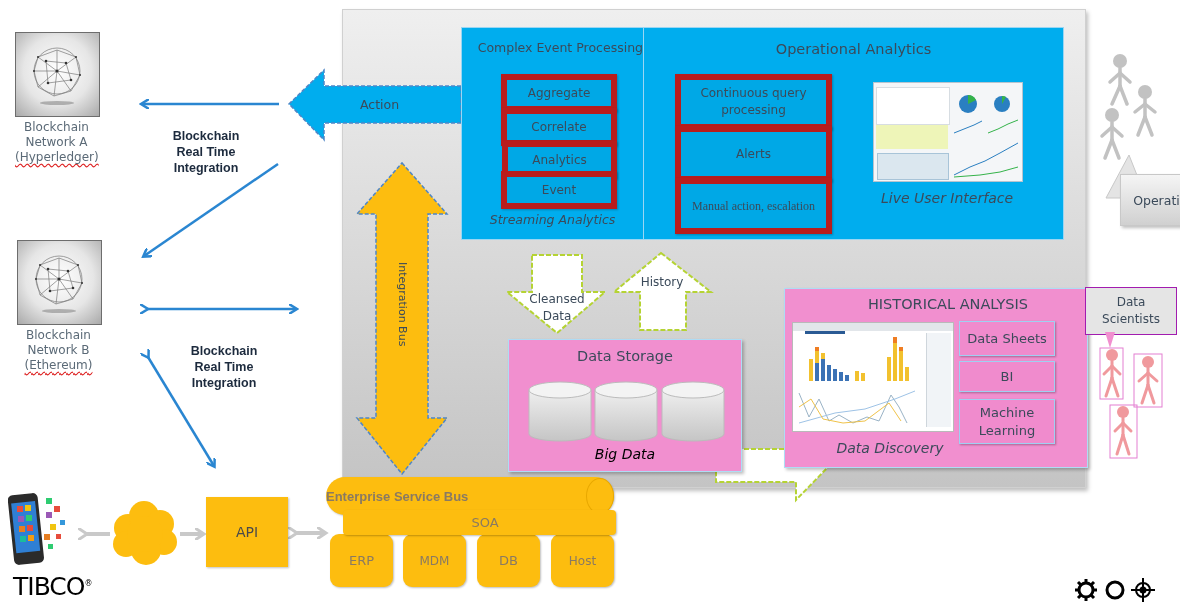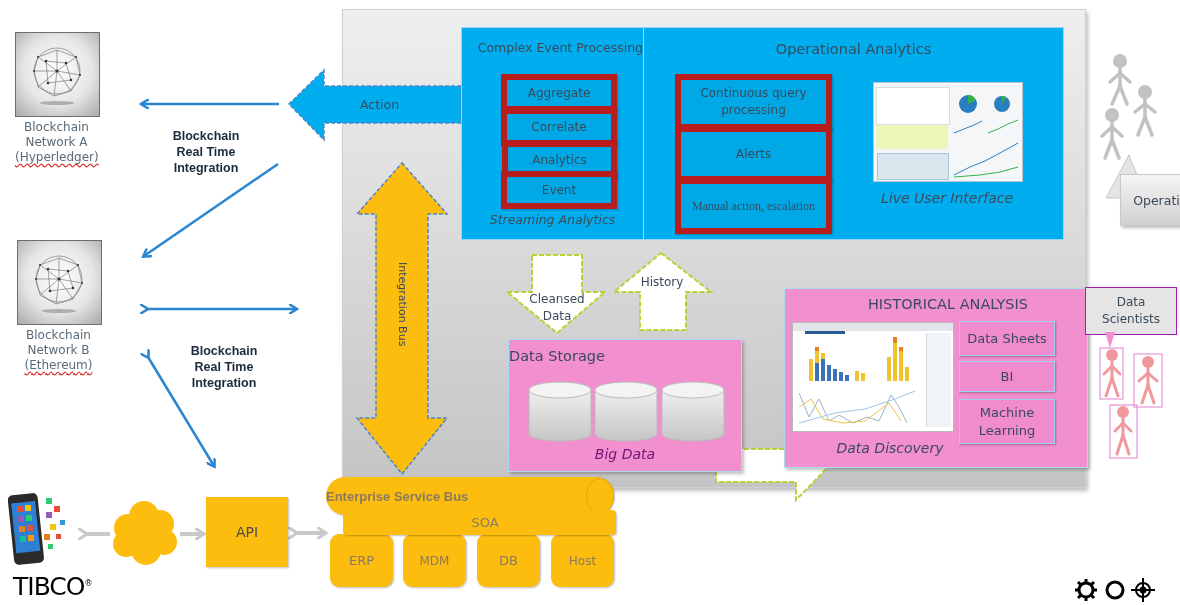--- a/index.html
+++ b/index.html
@@ -184,40 +184,40 @@
       <line x1="22" y1="90" x2="15" y2="108"></line>
       <line x1="22" y1="90" x2="29" y2="108"></line>
   </g>
 </svg>
 <svg class="abs" style="left:1082px;top:150px;" width="100" height="50">
   <path d="M24,48 L47,5 L64,48 Z" fill="#e4e4e4" stroke="#c8c8c8"></path>
 </svg>
 <div class="abs op-callout" style="left:1083px;top:174px;width:93px;height:50px;margin-left:37px;">Operations</div>
 
 <div class="abs pink" style="left:508px;top:339px;width:232px;height:131px;">
-  <div style="margin-top:8px;font-size:14.5px;color:#3b4a5a;">Data Storage</div>
+  <div style="text-align:center;margin-top:8px;font-size:14.5px;color:#3b4a5a;">Data Storage</div>
   <svg class="cyl" style="left:19px;top:40px;">
       <path d="M1,10 L1,54 A31,7 0 0 0 63,54 L63,10" fill="url(#cg)" stroke="#bbb"></path>
       <ellipse cx="32" cy="10" rx="31" ry="8" fill="#f3f3f3" stroke="#bbb"></ellipse>
       <defs>
         <linearGradient id="cg" x1="0" x2="0" y1="0" y2="1">
           <stop offset="0" stop-color="#efefef"></stop>
           <stop offset="1" stop-color="#c5c5c5"></stop>
         </linearGradient>
       </defs>
     </svg>
   <svg class="cyl" style="left:85px;top:40px;">
       <path d="M1,10 L1,54 A31,7 0 0 0 63,54 L63,10" fill="url(#cg)" stroke="#bbb"></path>
       <ellipse cx="32" cy="10" rx="31" ry="8" fill="#f3f3f3" stroke="#bbb"></ellipse>
     </svg>
   <svg class="cyl" style="left:152px;top:40px;">
       <path d="M1,10 L1,54 A31,7 0 0 0 63,54 L63,10" fill="url(#cg)" stroke="#bbb"></path>
       <ellipse cx="32" cy="10" rx="31" ry="8" fill="#f3f3f3" stroke="#bbb"></ellipse>
     </svg>
-  <div class="ital" style="position:absolute;left:0;right:0;top:106px;text-align:center;font-size:14px;color:#701a75;">Big Data</div>
+  <div class="ital" style="position:absolute;left:0;right:0;top:106px;text-align:center;font-size:14px;color:#000000;">Big Data</div>
 </div>
 
 <div class="abs" style="left:522px;top:291px;width:70px;text-align:center;font-size:12px;line-height:17px;color:#3b4a5a;">Cleansed Data</div>
 <div class="abs" style="left:630px;top:275px;width:64px;text-align:center;font-size:12px;color:#3b4a5a;">History</div>
 
 <div class="abs pink" style="left:784px;top:288px;width:278px;height:178px;padding-left:24px;">
   <div style="text-align:center;margin-top:7px;font-size:14.5px;color:#3b4a5a;">HISTORICAL ANALYSIS</div>
   <div class="abs" style="left:7px;top:33px;width:160px;height:108px;background:#ffffff;border:1px solid #b9b9b9;">
     <div class="abs" style="left:0;top:0;right:0;height:8px;background:#e2e6ea;"></div>
     <div class="abs" style="left:12px;top:8px;width:40px;height:3px;background:#2a5a94;"></div>

